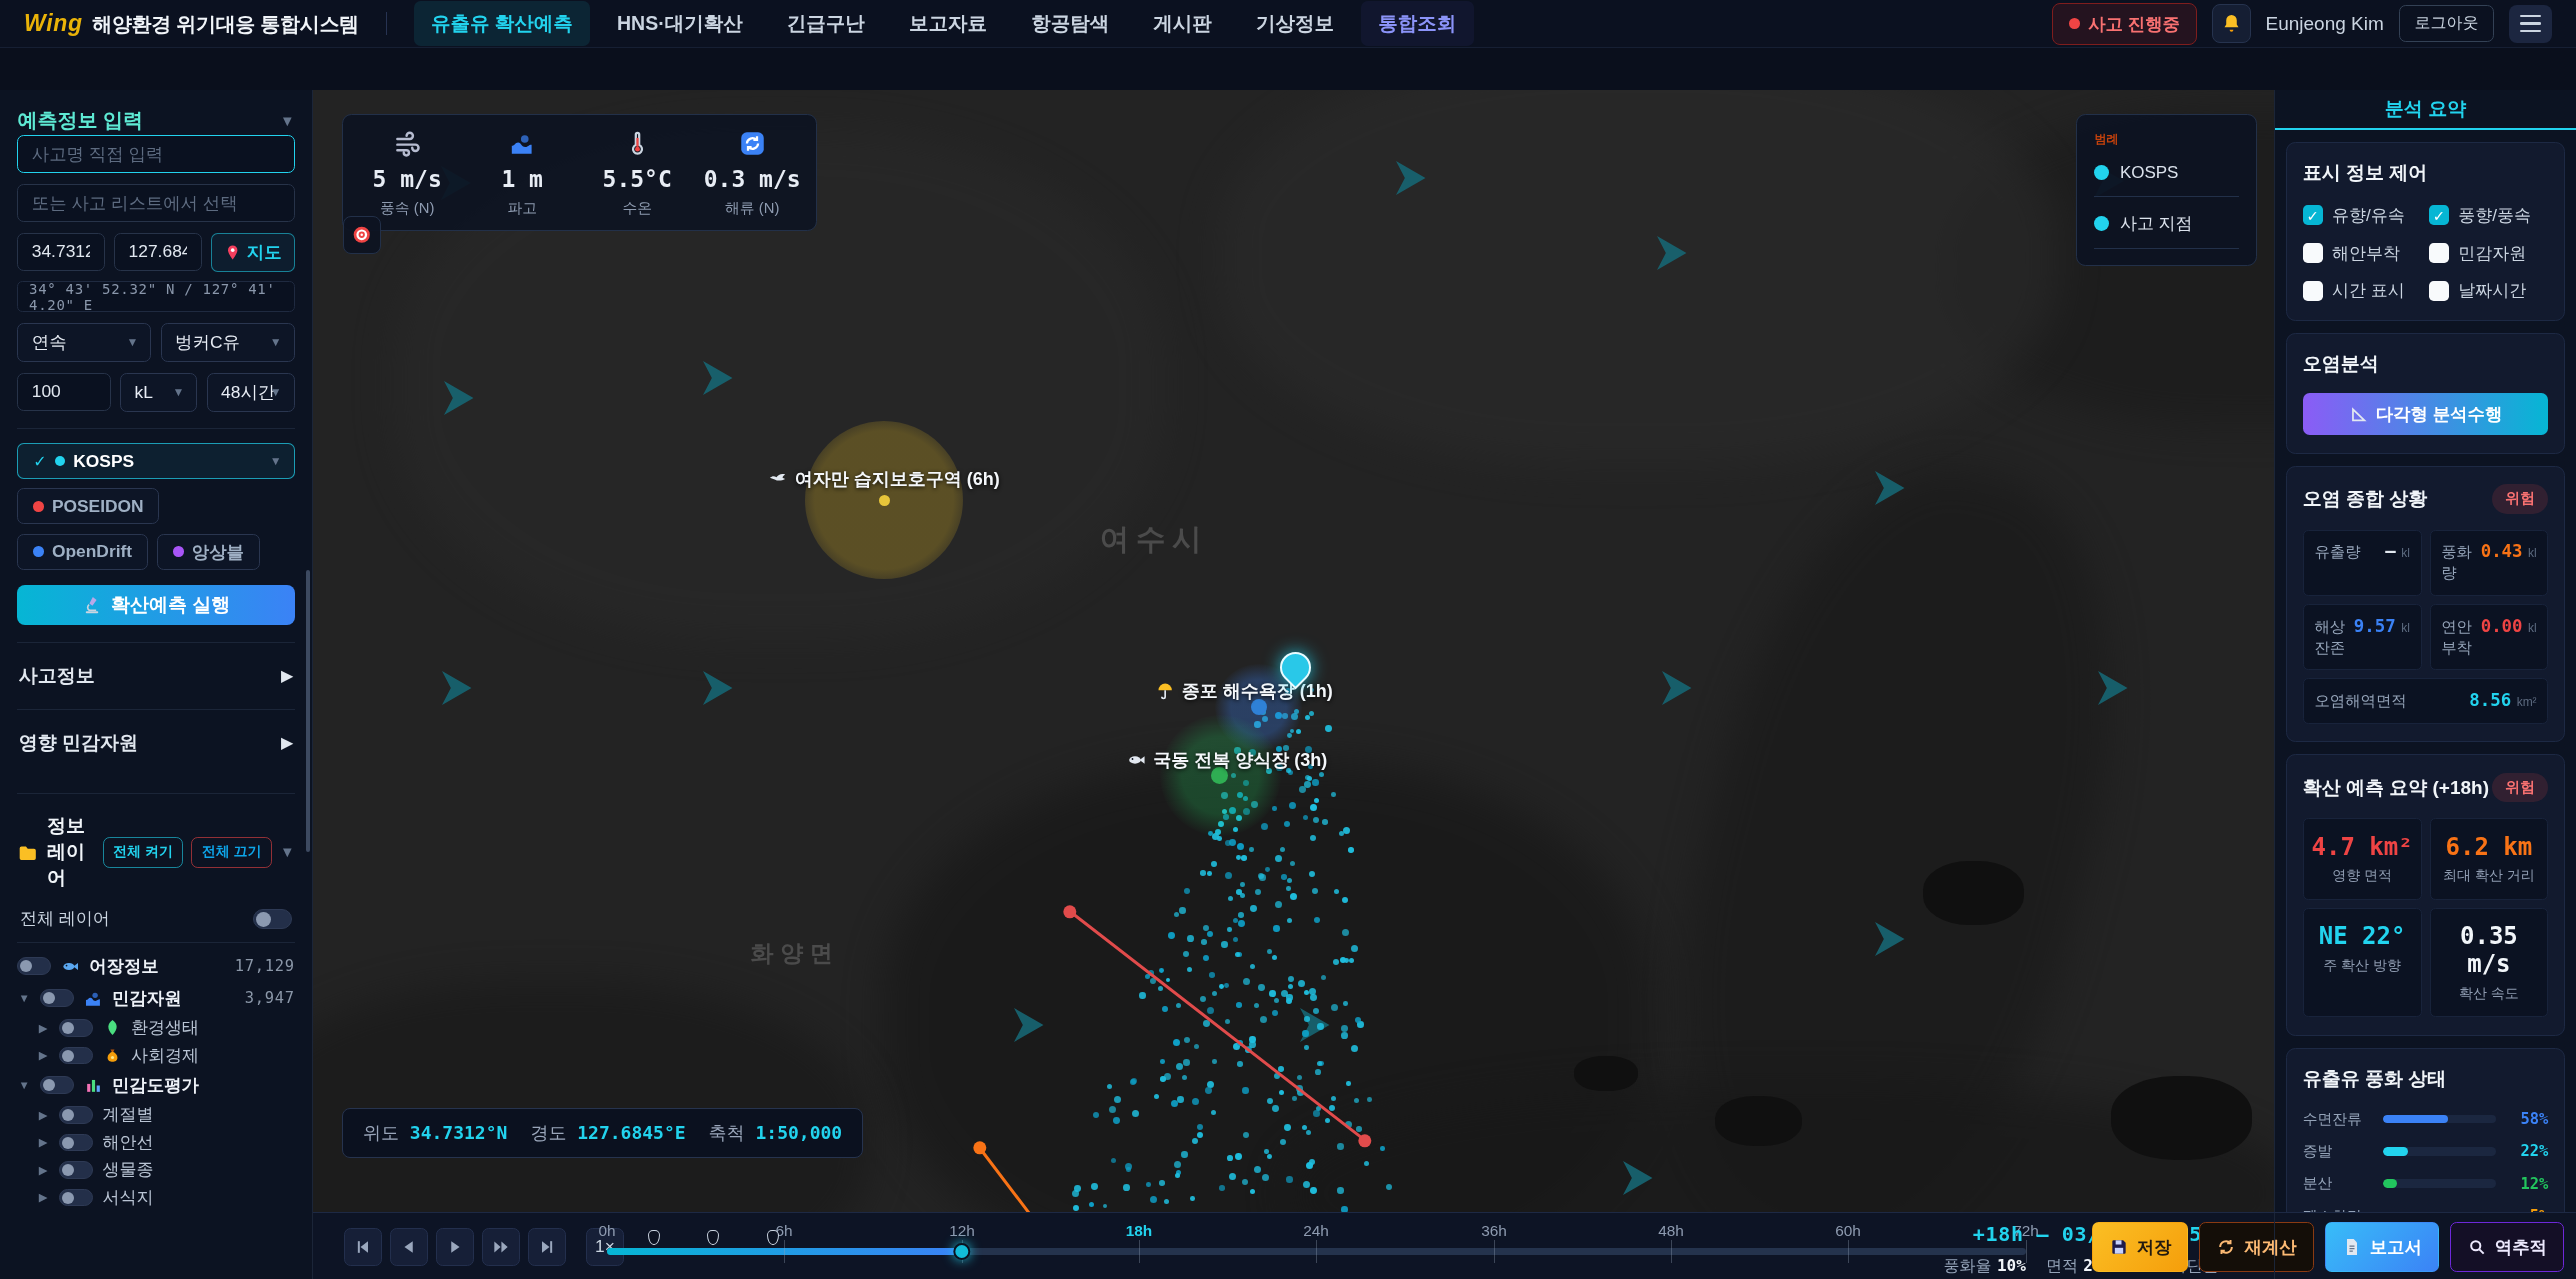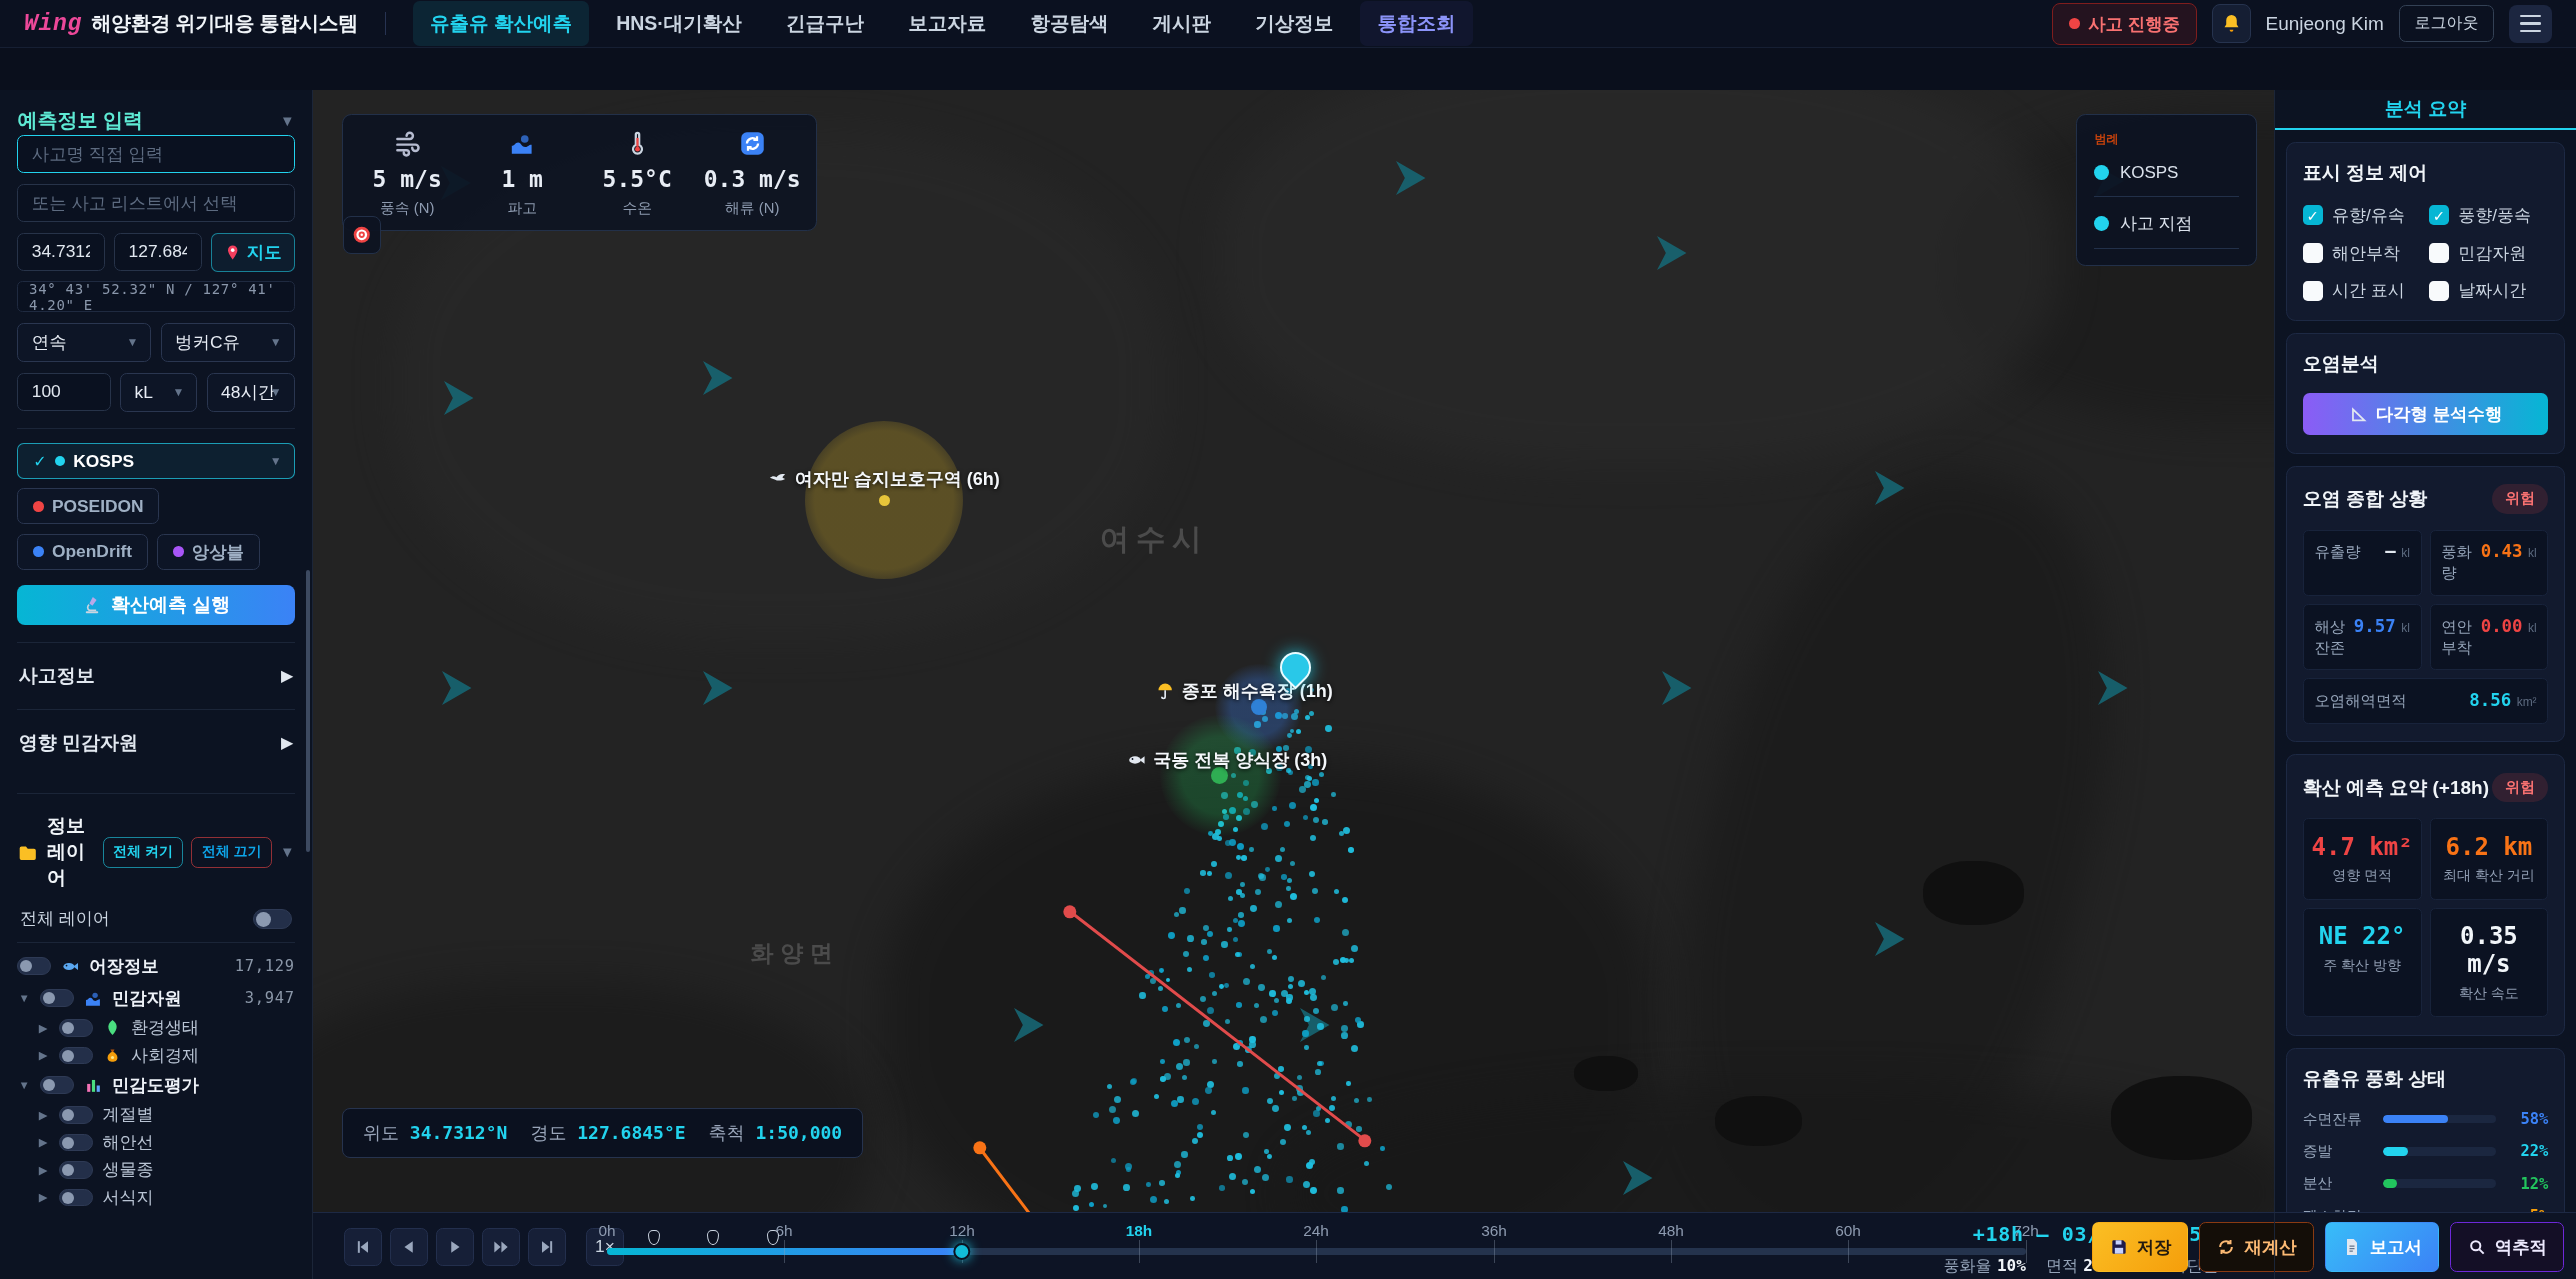--- a/index.html
+++ b/index.html
@@ -12,21 +12,21 @@
   html,body{background:#05080f}
   body{font-family:"Liberation Sans","DejaVu Sans",sans-serif;color:var(--txt)}
   #app{position:relative;width:2576px;height:1279px;background:var(--bg);overflow:hidden}
   .mono{font-family:"DejaVu Sans Mono","Liberation Mono",monospace}
   .ic{display:inline-block;vertical-align:middle;flex:none}
 
   
   .navbar{position:absolute;left:0;top:0;width:2576px;height:48px;background:#0b1120;
     border-bottom:0.7px solid #161f33;display:flex;align-items:center;padding:0 24px;z-index:50}
   .logo{display:flex;align-items:baseline;gap:9.4px}
-  .logo .mark{font-family:Liberation Mono, monospace;font-style:italic;font-weight:bold;font-size:23px;color:#ec4899;letter-spacing:0.7px}
+  .logo .mark{font-family:Liberation Sans, sans-serif;font-style:italic;font-weight:bold;font-size:23px;color:#eab308;letter-spacing:0.7px}
   .logo .ttl{font-size:20px;font-weight:bold;color:#f1f5f9;letter-spacing:-0.3px}
   .nav-div{width:0.7px;height:23px;background:#273352;margin:0 27px}
   .nav-tabs{display:flex;align-items:center;gap:9.4px}
   .nav-tab{font-size:19.5px;font-weight:bold;color:#cbd5e1;padding:9.4px 17.4px;border-radius:6.7px;cursor:pointer;white-space:nowrap}
   .nav-tab.active{color:var(--cyan);background:rgba(34,211,238,.10)}
   .nav-tab.hl{color:#8b93f8;background:rgba(99,102,241,.07)}
   .nav-right{margin-left:auto;display:flex;align-items:center;gap:14.8px}
   .inc-badge{display:flex;align-items:center;gap:8px;padding:8px 16px;border:0.7px solid #7f1d1d;
     background:rgba(127,29,29,.22);border-radius:8px;color:#f87171;font-size:17.4px;font-weight:bold}
   .inc-badge .dot{width:10.7px;height:10.7px;border-radius:50%;background:#ef4444}

